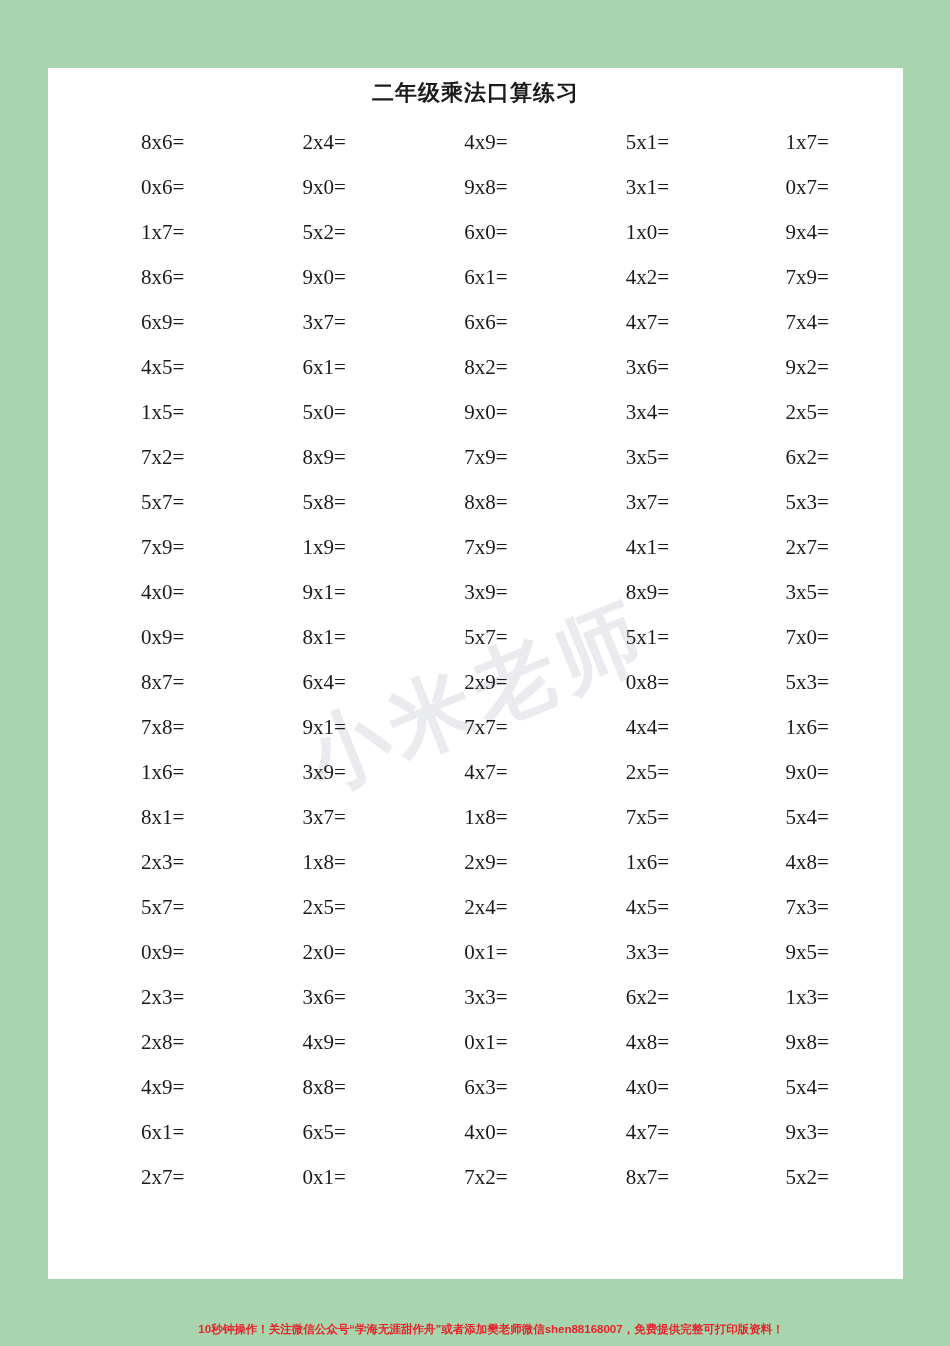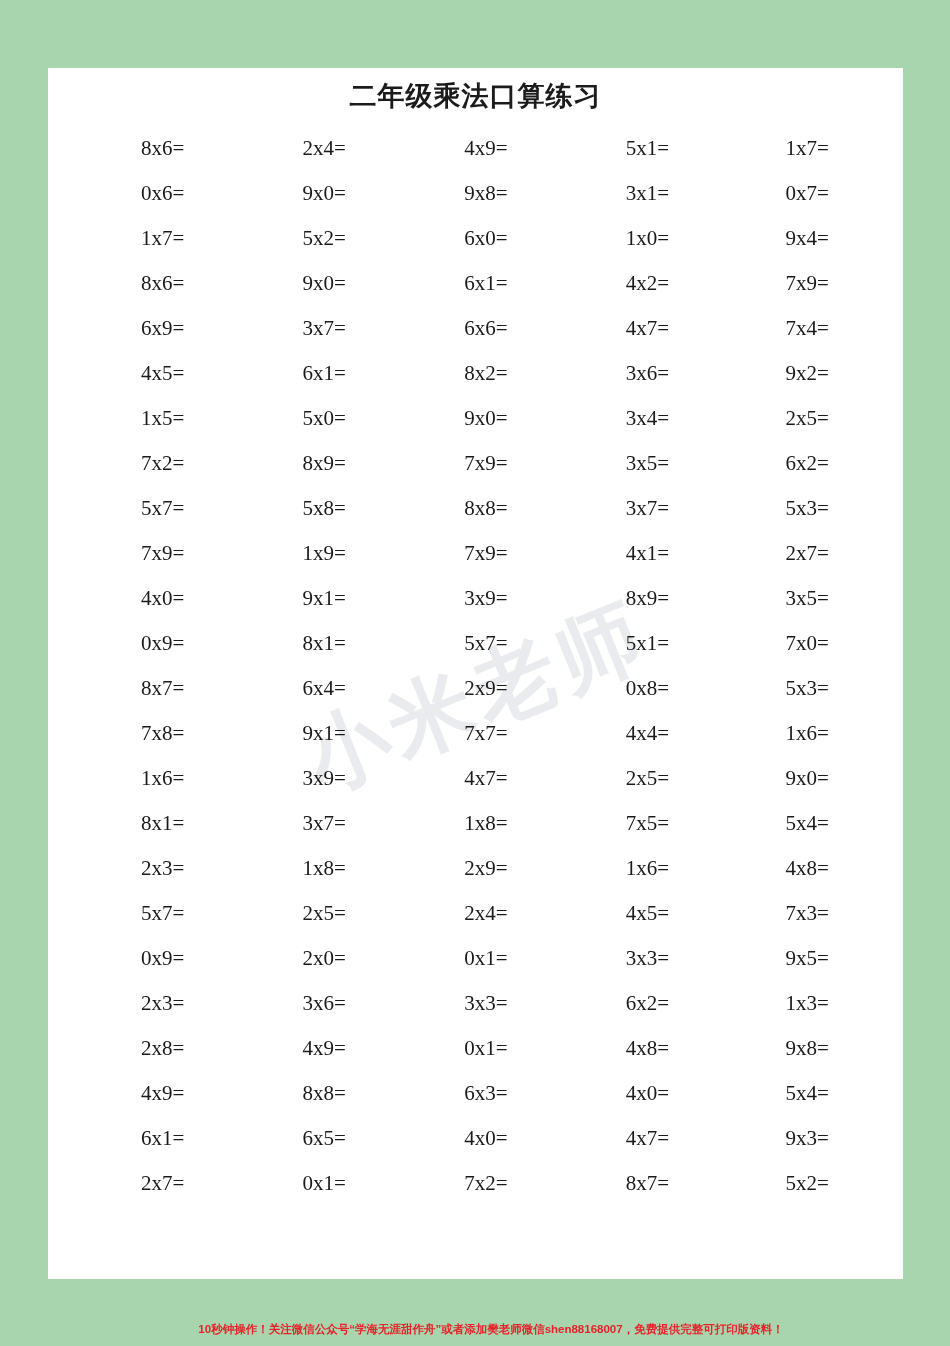--- a/index.html
+++ b/index.html
@@ -51,21 +51,21 @@
   }
 
   
   #worksheet-title {
     position: relative;
     z-index: 3;
     margin: 0;
     padding-top: 12px;
     text-align: center;
     font-family: "Liberation Sans", "DejaVu Sans", sans-serif;
-    font-size: 27px;
+    font-size: 22px;
     font-weight: 700;
     color: #1b1b1b;
     letter-spacing: 1px;
     line-height: 1.2;
   }
 
   
   #problem-grid {
     position: relative;
     z-index: 3;

